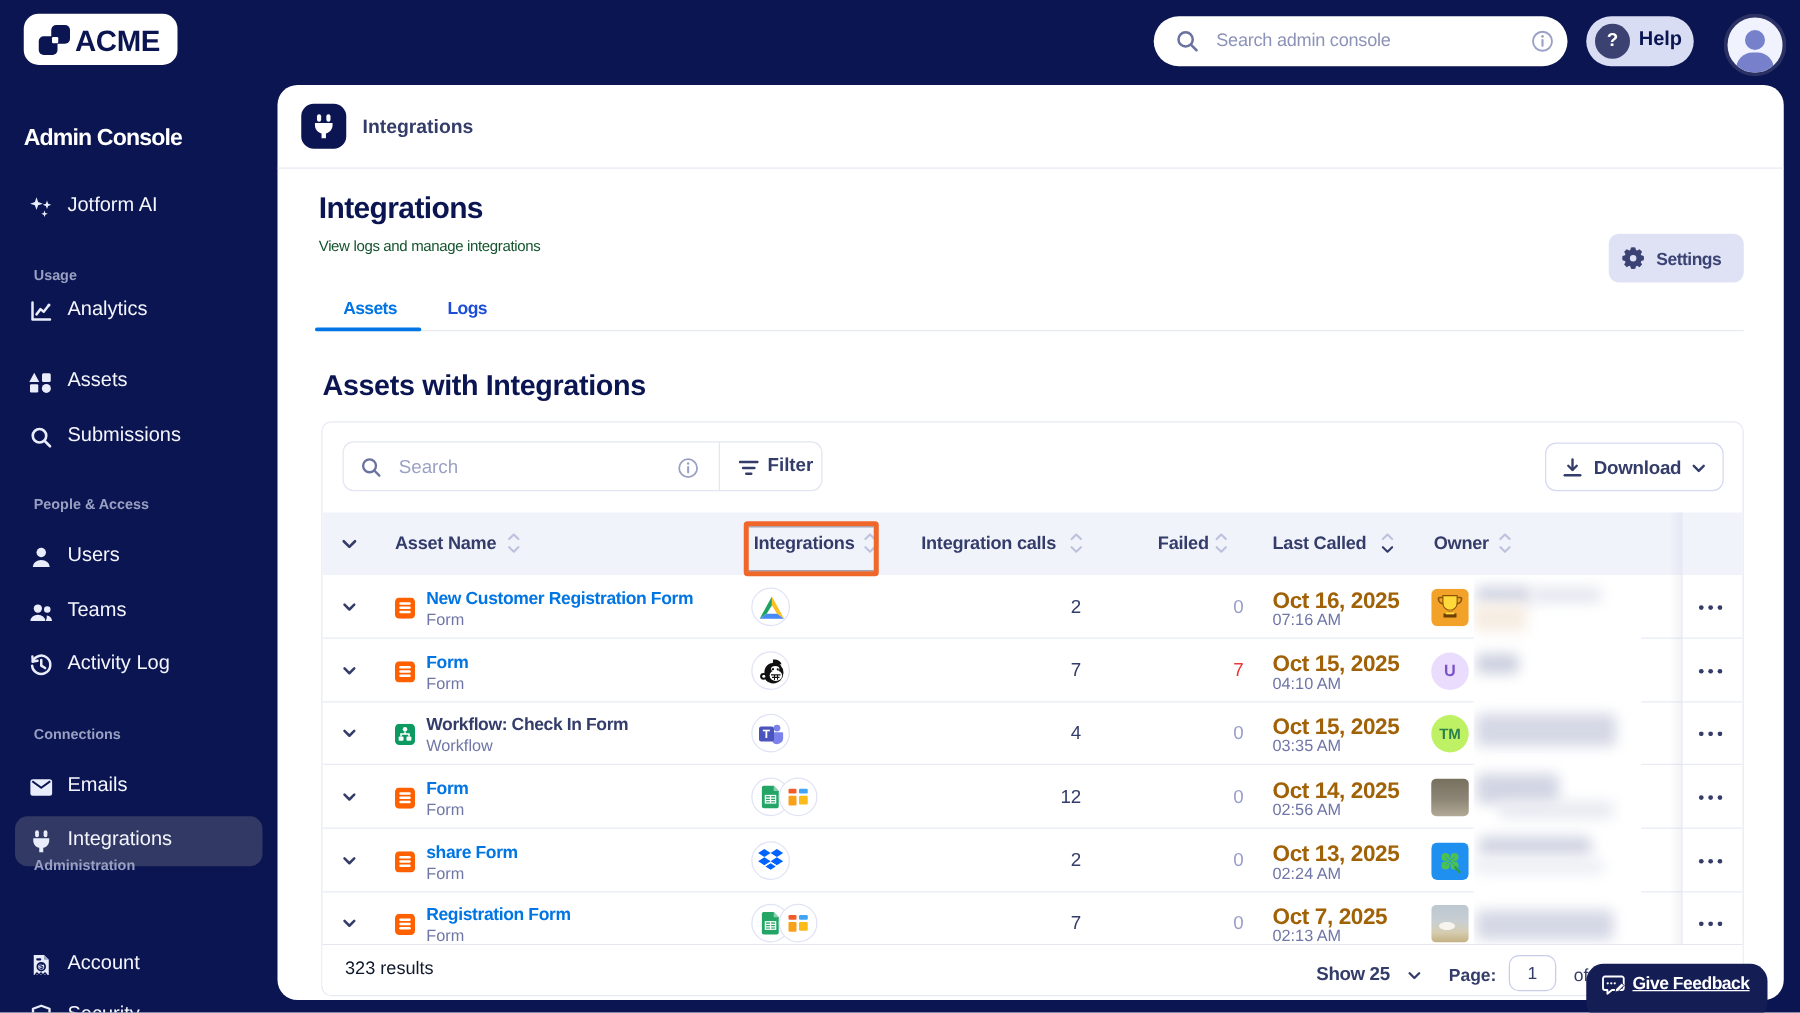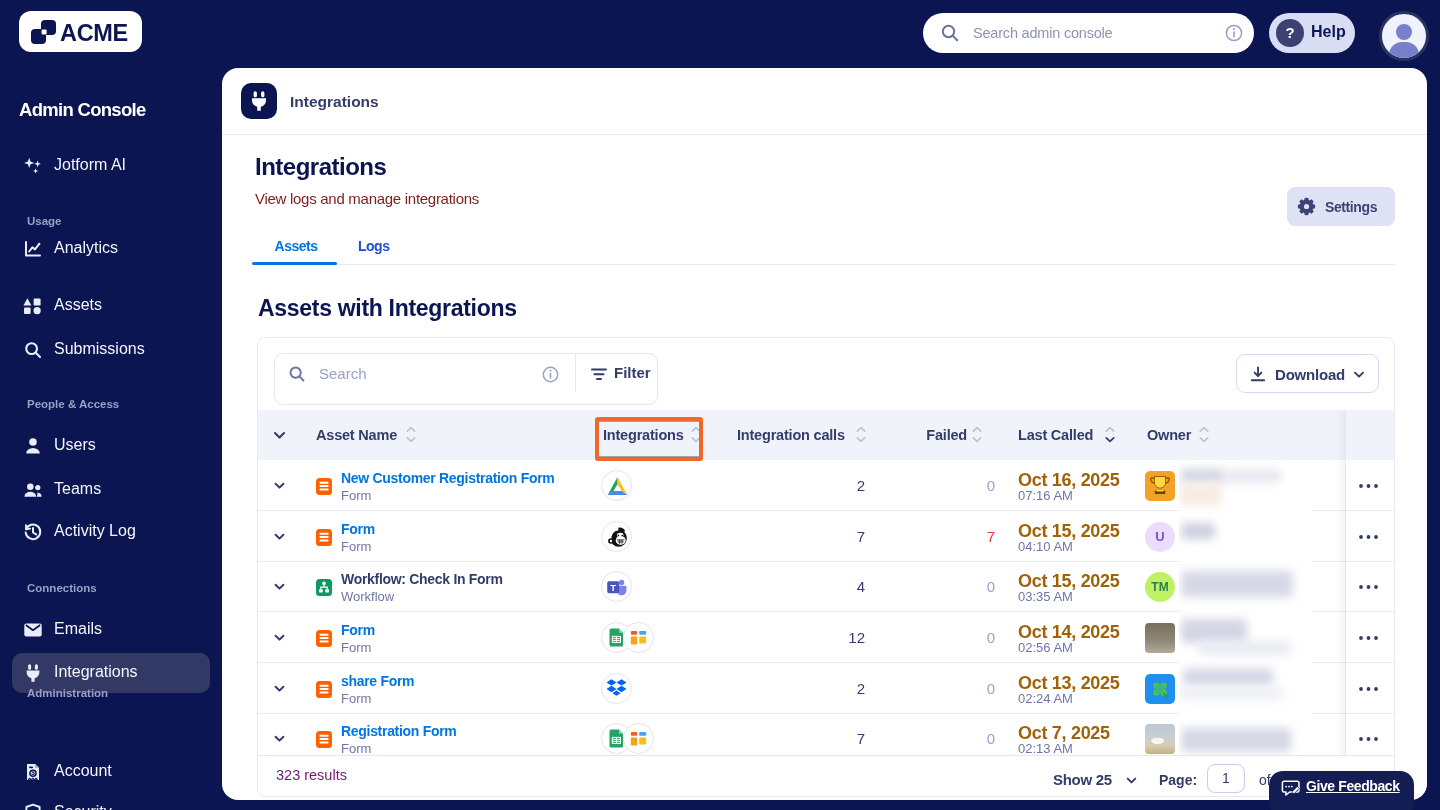--- a/index.html
+++ b/index.html
@@ -26,32 +26,32 @@
 .item.sel { background:#323964; }
 .item .ic { position:absolute; left:11px; top:10px; width:20px; height:20px; }
 .item .lb { position:absolute; left:42px; top:10px; font-size:16px; }
 
 
 .card { left:222px; top:68px; width:1205px; height:732px; background:#fff; border-radius:16px; overflow:hidden; }
 .chead-badge { left:19px; top:15px; width:36px; height:36px; background:#0a1551; border-radius:10px; }
 .chead-label { left:68px; top:25px; font-size:15.5px; font-weight:bold; color:#343c6a; }
 .chead-line { left:0; top:66px; width:1205px; height:1px; background:#e8eaf3; }
 .h1 { left:33px; top:85px; font-size:24px; letter-spacing:-0.5px; font-weight:bold; color:#0a1551; }
-.sub { left:33px; top:122px; font-size:15px; letter-spacing:-0.28px; color:#7f1d1d; }
+.sub { left:33px; top:122px; font-size:12px; letter-spacing:-0.28px; color:#14532d; }
 .settings { left:1065px; top:91px; width:108px; height:39px; background:#dfe2f4; border-radius:8px;margin-top:28px; }
 .settings .t { position:absolute; left:38px; top:12px; font-size:14px; letter-spacing:-0.4px; font-weight:bold; color:#3b4274; }
 .tabline { left:31px; top:196px; width:1142px; height:1px; background:#e8eaf3; }
 .tab1 { left:33px; top:170px; width:82px; text-align:center; font-size:14px; letter-spacing:-0.5px; font-weight:bold; color:#0075e3; }
 .tab1u { left:30px; top:194px; width:85px; height:3px; background:#0075e3; border-radius:2px; }
 .tab2 { left:136px; top:170px; font-size:14px; letter-spacing:-0.5px; font-weight:bold; color:#1d4ed8; }
 .h2 { left:36px; top:227px; font-size:23px; letter-spacing:-0.3px; font-weight:bold; color:#0a1551; }
 
 
 .panel { left:35px; top:269px; width:1138px; height:460px; border:1px solid #e8eaf3; border-radius:8px; background:#fff; }
-.sgroup { left:16px; top:15px; width:384px; height:52px; border:1px solid #e4e6f2; border-radius:9px; background:#fff;padding-left:31px; }
+.sgroup { left:16px; top:15px; width:384px; height:40px; border:1px solid #e4e6f2; border-radius:9px; background:#fff;padding-left:31px; }
 .sgroup .ph { position:absolute; left:44px; top:11px; font-size:15px; color:#9ba1c5; }
 .sgroup .sep { position:absolute; left:300px; top:0px; width:1px; height:38px; background:#e4e6f2; }
 .sgroup .ft { position:absolute; left:339px; top:10px; font-size:15px; font-weight:bold; color:#343c6a; }
 .download { left:978px; top:16px; width:143px; height:39px; border:1px solid #d5daf0; border-radius:9px; }
 .download .t { position:absolute; left:38px; top:11px; font-size:15px; letter-spacing:-0.2px; font-weight:bold; color:#343c6a; }
 .thead { left:0; top:72px; width:1136px; height:50px; background:#f1f3fb; }
 .th { position:absolute; top:17px; font-size:14.5px; letter-spacing:-0.2px; font-weight:bold; color:#343c6a; }
 .sort { position:absolute; top:16px; width:10px; height:17px; }
 .sort path { fill:none; stroke:#bcc2dd; stroke-width:1.7; stroke-linecap:round; stroke-linejoin:round; }
 .sort path.dk { stroke:#343c6a; }
@@ -71,21 +71,21 @@
 .dt { position:absolute; left:760px; top:10px; font-size:18px; letter-spacing:-0.3px; font-weight:bold; color:#a16207; }
 .tm { position:absolute; left:760px; top:28px; font-size:13px; color:#6f76a7; }
 .oav { position:absolute; left:887px; top:11px; width:30px; height:30px; }
 .av-txt { position:absolute; left:887px; top:11px; width:30px; height:30px; border-radius:50%; text-align:center; font-weight:bold; }
 .dots { position:absolute; left:1101px; top:24px; }
 .dots circle { fill:#343c6a; }
 .vline { left:1087px; top:72px; width:1px; height:345px; background:#e4e7f2; }
 .blurstrip { left:921px; top:123px; width:134px; height:294px; background:#fff; overflow:hidden; }
 .blob { position:absolute; background:#d4d8e6; border-radius:4px; filter:blur(5px); }
 .pfoot { left:0; top:417px; width:1136px; height:41px; background:#fff; border-top:1px solid #e4e6f2; border-radius:0 0 8px 8px; }
-.pfoot .res { position:absolute; left:18px; top:11px; font-size:14.5px; color:#701a75; }
+.pfoot .res { position:absolute; left:18px; top:11px; font-size:14.5px; color:#0f172a; }
 .pfoot .show { position:absolute; left:795px; top:15px; font-size:15px; letter-spacing:-0.3px; font-weight:bold; color:#343c6a; }
 .pfoot .pg { position:absolute; left:901px; top:16px; font-size:14px; font-weight:bold; color:#343c6a; }
 .pfoot .inp { position:absolute; left:949px; top:8px; width:38px; height:29px; border:1px solid #c8cdea; border-radius:8px; font-size:14px; color:#343c6a; text-align:center; line-height:27px; }
 .pfoot .of { position:absolute; left:1001px; top:16px; font-size:14px; color:#343c6a; }
 .feedback { left:1269px; top:771px; width:145px; height:45px; background:#141d54; border-radius:14px; }
 .feedback .t { position:absolute; left:37px; top:7px; font-size:14px; letter-spacing:-0.4px; font-weight:bold; color:#fff;text-decoration:underline; }
 </style>
 </head>
 <body>
 

